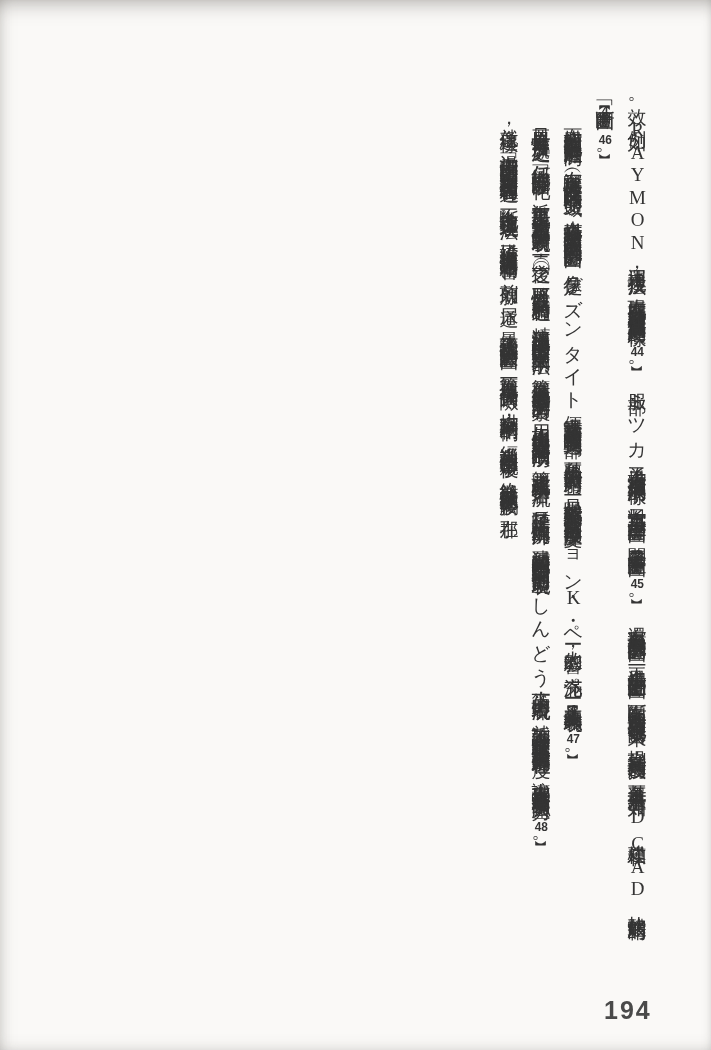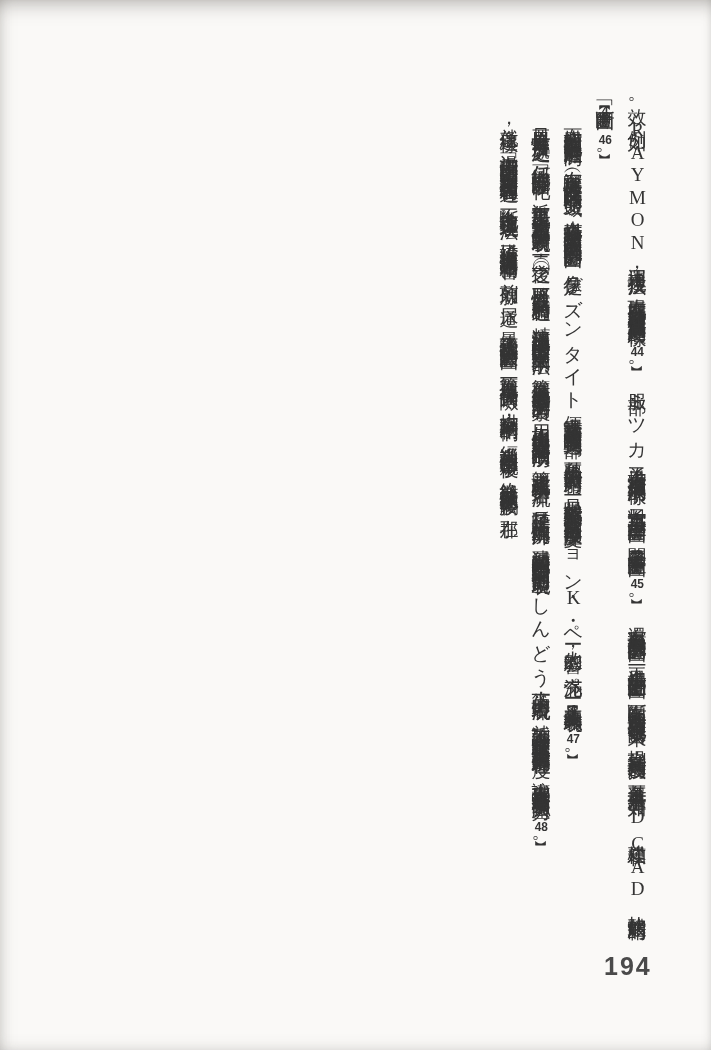--- a/index.html
+++ b/index.html
@@ -40,21 +40,21 @@
   .run{}
   .fig-ref{
     font-family:"Liberation Sans","DejaVu Sans",sans-serif;
     font-weight:700;
     font-size:12px;
     letter-spacing:1px;
   }
   .tcy{text-combine-upright:all;-webkit-text-combine:horizontal;}
   .page-number{
     position:absolute;
-    left:604px;top:952px;
+    left:604px;top:996px;
     font-family:"Liberation Sans","DejaVu Sans",sans-serif;
     font-weight:700;
     font-size:25px;
     letter-spacing:2px;
     color:var(--page-number-color);
   }
 </style>
 </head>
 <body>
 

